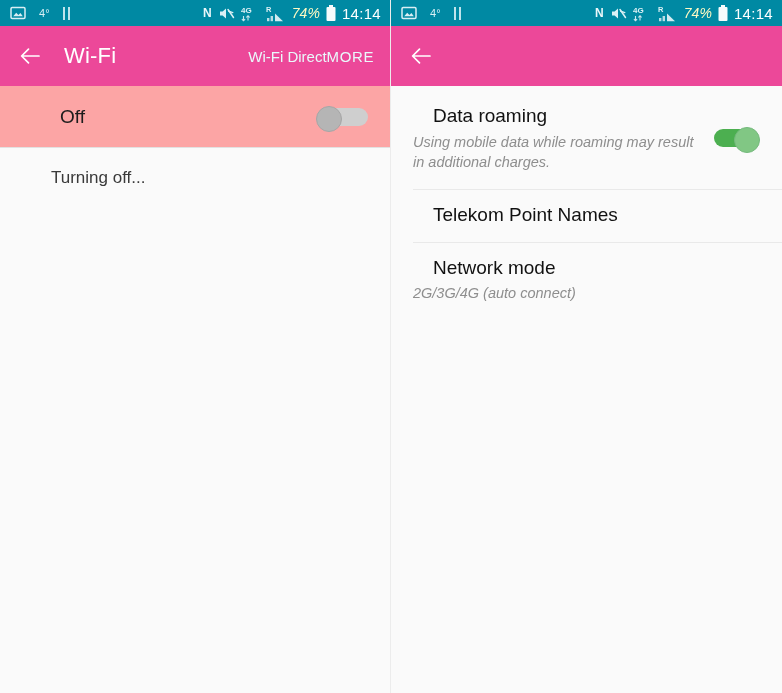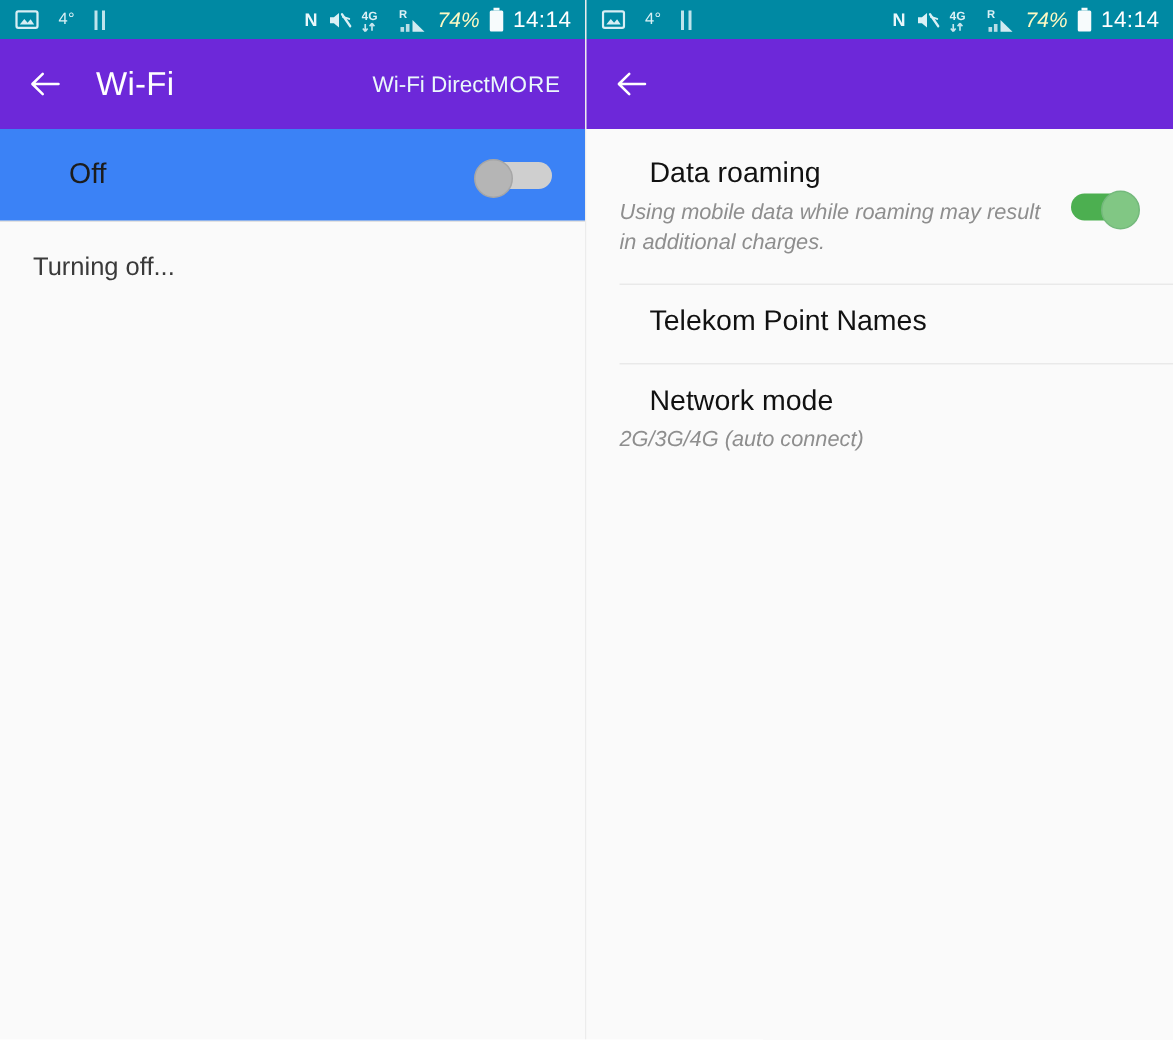--- a/index.html
+++ b/index.html
@@ -25,49 +25,49 @@
   .sb-ico { display: block; opacity: .97; }
   .sb-temp { font-size: 11px; letter-spacing: .2px; color: #d8f0f5; }
   .sb-pause { display: inline-block; width: 7px; height: 13px;
     border-left: 2.5px solid #bfe4ec; border-right: 2.5px solid #bfe4ec; }
   .sb-pct { font-size: 14px; color: #fef9c3; letter-spacing: .1px; font-style: italic; }
   .sb-time { font-size: 15px; color: #ffffff; letter-spacing: .3px; }
   .nfc-n { font-size: 12px; font-weight: bold; line-height: 1; color: #eaf7fa; }
 
   
   .appbar {
-    height: 60px; background: #6d28d9;
+    height: 60px; background: #ec4899;
     display: flex; align-items: center; padding: 0 16px 0 18px;
   }
   .back { width: 26px; height: 26px; flex: none; cursor: pointer; }
   .appbar-title {
     color: #ffffff; font-size: 22px; margin-left: 20px;
     font-weight: normal; letter-spacing: .2px; white-space: nowrap;
   }
   .appbar-actions { margin-left: auto; display: flex; align-items: center; }
   .act { color: #eaf8fb; font-size: 15px; white-space: nowrap; cursor: pointer; }
   .act--more { font-size: 15px; letter-spacing: .6px; }
 
   
   .switchrow {
-    height: 62px; background: #3b82f6; border-bottom: 1px solid #e2e2e2;
-    display: flex; align-items: center; padding: 0 22px 0 46px;
+    height: 62px; background: #fca5a5; border-bottom: 1px solid #e2e2e2;
+    display: flex; align-items: center; padding: 0 22px 0 60px;
   }
   .switchrow-label { font-size: 19px; color: #1c1c1c; }
   .switch { margin-left: auto; position: relative; width: 52px; height: 22px; cursor: pointer; }
   .track { position: absolute; right: 0; top: 2px; width: 44px; height: 18px;
            border-radius: 9px; background: #cfcfcf; }
   .knob { position: absolute; top: 0; width: 26px; height: 26px; border-radius: 50%;
           background: #b5b5b5; border: 1px solid #a6a6a6; }
   .knob--off { left: 0; }
   .switch--on .track { background: #4caf50; right: 2px; }
   .switch--on .knob { right: 0; background: #81c784; border-color: #74b97c; }
 
   .status-line {
-    padding: 20px 0 0 22px; font-size: 17px; color: #3a3a3a;
+    padding: 20px 0 0 22px; font-size: 17px; color: #3a3a3a; margin-left: 29px;
   }
 
   
   .list { padding-top: 2px; }
   .row {
     padding: 14px 22px 14px 22px; position: relative;
     display: flex; align-items: flex-start; cursor: pointer;
   }
   .row + .row::before {
     content: ""; position: absolute; left: 22px; right: 0; top: 0;

